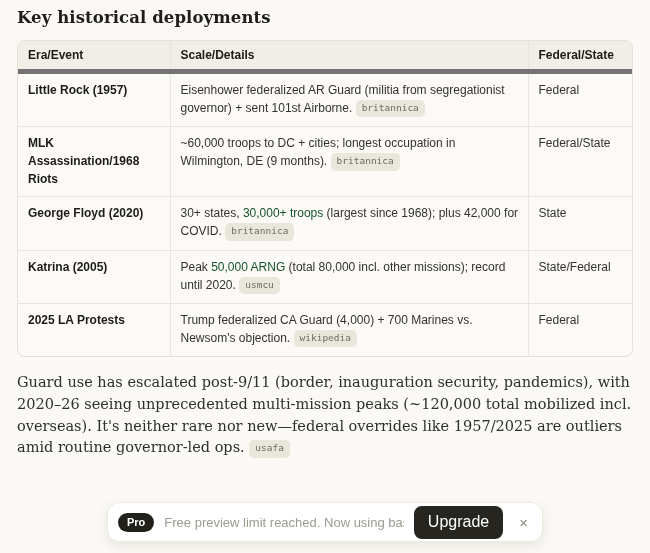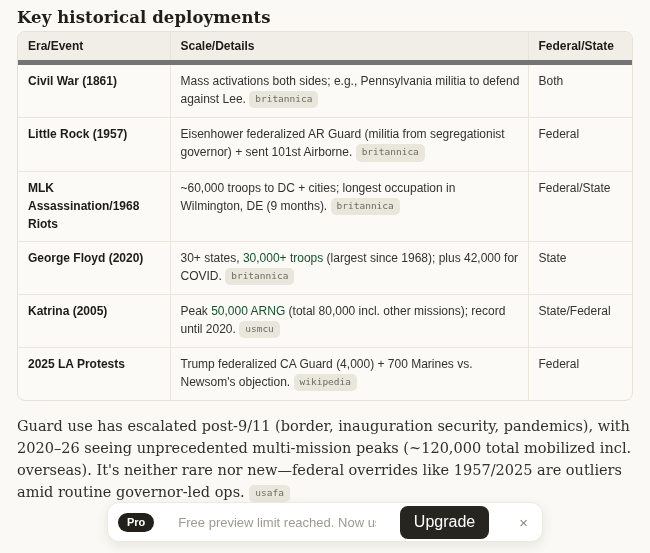--- a/index.html
+++ b/index.html
@@ -10,21 +10,21 @@
     position: relative;
   }
   .page { padding: 8px 17px 0 17px; }
 
   .page-title {
     font-family: "DejaVu Serif", serif;
     font-size: 16.5px;
     font-weight: 600;
     color: #1f1e1b;
     letter-spacing: 0.1px;
-    margin-bottom: 4px;
+    margin-bottom: 13px;
   }
 
   .table-wrap {
     border: 1px solid #E4E1D7;
     border-radius: 8px;
     overflow: hidden;
     background: #FBFAF6;
   }
   table {
     width: 100%;
@@ -86,21 +86,21 @@
     transform: translateX(-50%);
     bottom: 11px;
     width: 436px;
     height: 40px;
     background: #FFFFFF;
     border: 1px solid #ECEAE0;
     border-radius: 12px;
     box-shadow: 0 4px 12px rgba(60, 55, 40, 0.10);
     display: flex;
     align-items: center;
-    gap: 24px;
+    gap: 10px;
     padding: 0 8px 0 10px;
     font-size: 13px;
   }
   .pro-badge {
     background: #21201b;
     color: #FFFFFF;
     font-size: 11px;
     font-weight: 700;
     border-radius: 999px;
     padding: 3px 9px 4px 9px;
@@ -150,25 +150,20 @@
           <col class="c-fed">
       </colgroup>
       <thead>
         <tr>
           <th>Era/Event</th>
           <th>Scale/Details</th>
           <th>Federal/State</th>
         </tr>
       </thead>
       <tbody>
-  <tr>
-    <td class="era">Civil War (1861)</td>
-    <td class="details"><span><span>Mass activations both sides; e.g., Pennsylvania militia to defend against Lee.</span></span> <span class="badge">britannica</span></td>
-    <td class="fed">Both</td>
-  </tr>
 
   <tr>
     <td class="era">Little Rock (1957)</td>
     <td class="details"><span><span>Eisenhower federalized AR Guard (militia from segregationist governor) + sent 101st Airborne.</span></span> <span class="badge">britannica</span></td>
     <td class="fed">Federal</td>
   </tr>
 
   <tr>
     <td class="era">MLK Assassination/1968 Riots</td>
     <td class="details"><span><span>~60,000 troops to DC + cities; longest occupation in Wilmington, DE (9 months).</span></span> <span class="badge">britannica</span></td>

